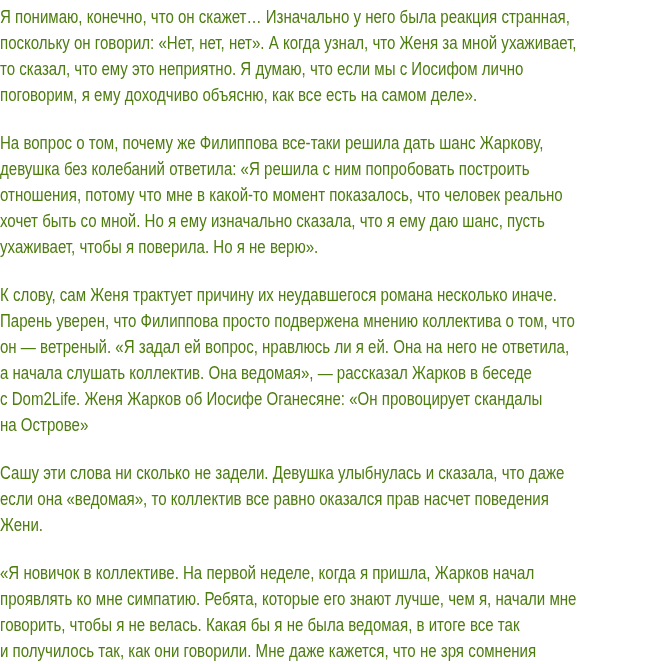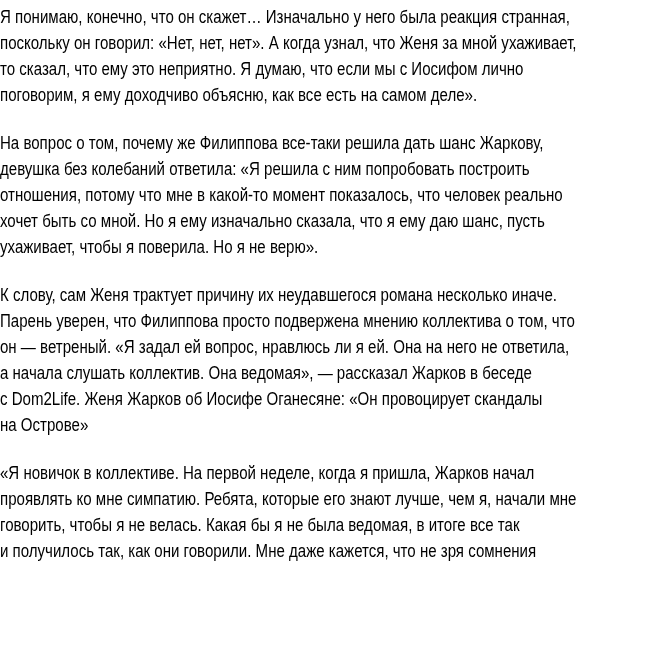--- a/index.html
+++ b/index.html
@@ -2,21 +2,21 @@
 <html><head>
 <meta charset="utf-8">
 <style>
   html, body { margin: 0; padding: 0; background: #ffffff; }
   body { width: 670px; height: 664px; overflow: hidden; }
   .article {
     position: relative;
     width: 596px;
     padding: 4px 0 0 0;
     font-family: "Liberation Sans", sans-serif;
-    color: #000000;
+    color: #4d7c0f;
     font-size: 17.5px;
     line-height: 26px;
   }
   .para { margin: 0 0 22px 0; }
   .line {
     display: block;
     white-space: nowrap;
     transform: scaleX(0.86);
     transform-origin: left center;
     width: 116%;
@@ -44,20 +44,25 @@
 
   <p class="para">
     <span class="line">К слову, сам Женя трактует причину их неудавшегося романа несколько иначе.</span>
     <span class="line">Парень уверен, что Филиппова просто подвержена мнению коллектива о том, что</span>
     <span class="line">он — ветреный. «Я задал ей вопрос, нравлюсь ли я ей. Она на него не ответила,</span>
     <span class="line">а начала слушать коллектив. Она ведомая», — рассказал Жарков в беседе</span>
     <span class="line">с Dom2Life. Женя Жарков об Иосифе Оганесяне: «Он провоцирует скандалы</span>
     <span class="line">на Острове»</span>
   </p>
 
+  <p class="para">
+    <span class="line">Сашу эти слова ни сколько не задели. Девушка улыбнулась и сказала, что даже</span>
+    <span class="line">если она «ведомая», то коллектив все равно оказался прав насчет поведения</span>
+    <span class="line">Жени.</span>
+  </p>
 
   <p class="para">
     <span class="line">«Я новичок в коллективе. На первой неделе, когда я пришла, Жарков начал</span>
     <span class="line">проявлять ко мне симпатию. Ребята, которые его знают лучше, чем я, начали мне</span>
     <span class="line">говорить, чтобы я не велась. Какая бы я не была ведомая, в итоге все так</span>
     <span class="line">и получилось так, как они говорили. Мне даже кажется, что не зря сомнения</span>
 
   </p>
 
 </div>

